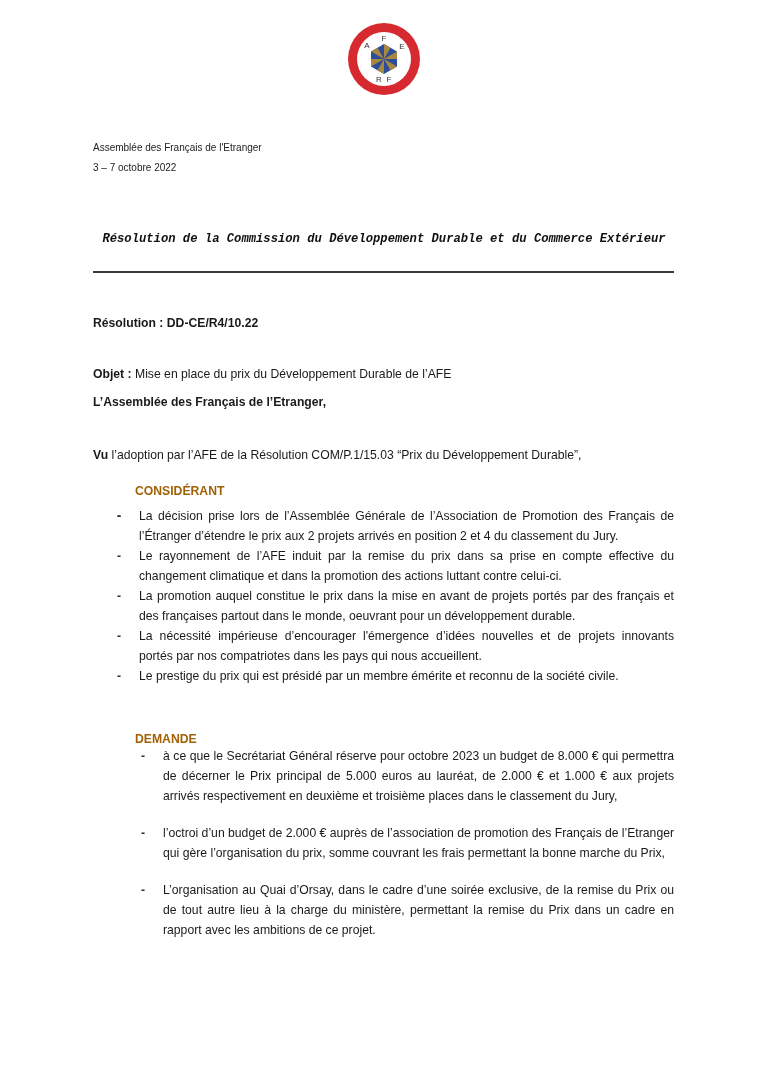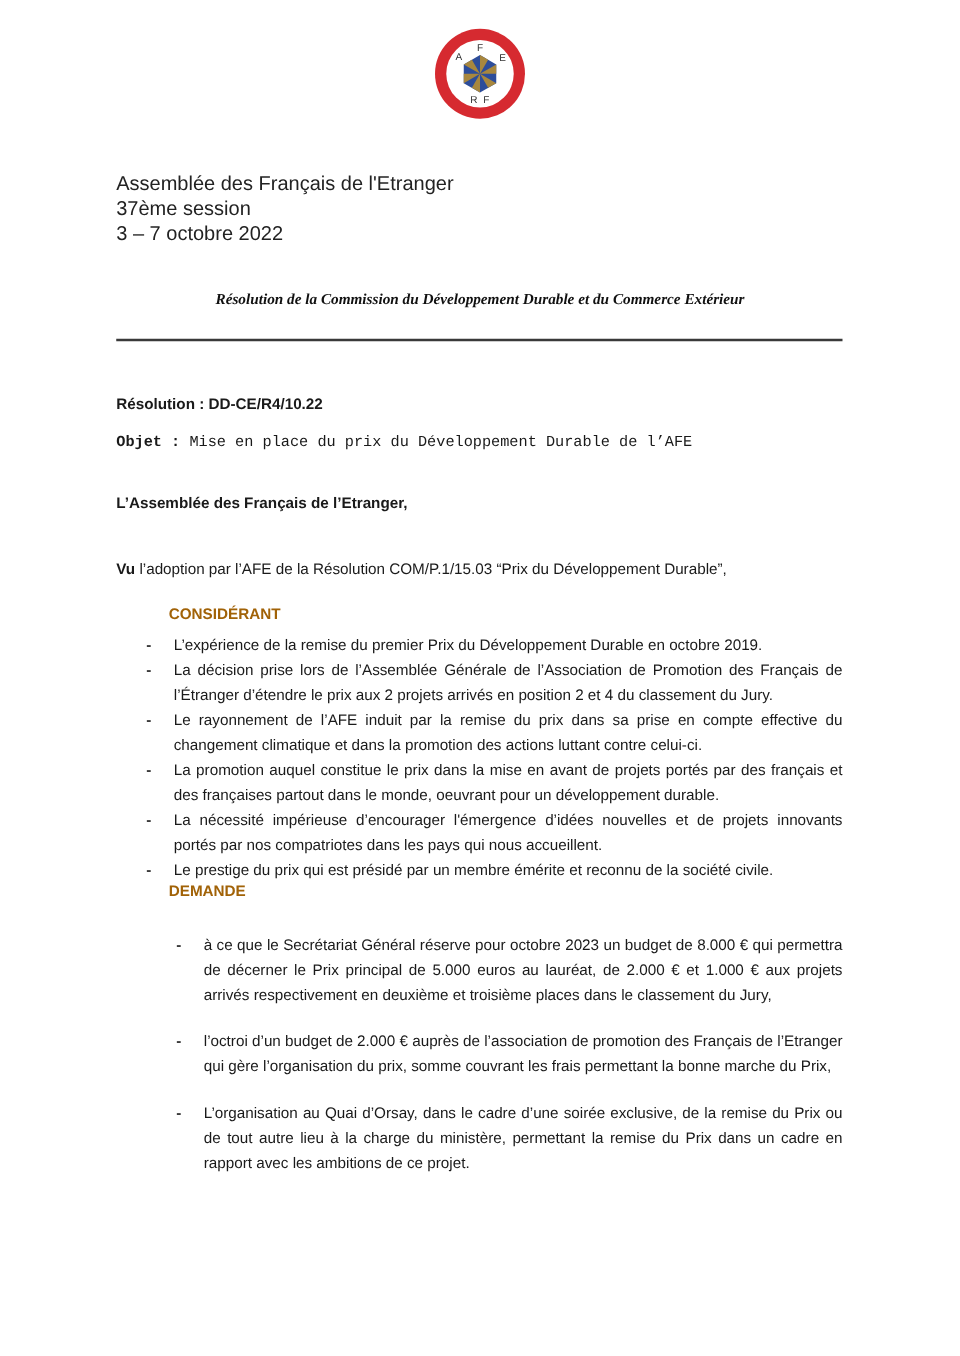--- a/index.html
+++ b/index.html
@@ -1,19 +1,19 @@
 <!DOCTYPE html>
 <html><head>
 <meta charset="utf-8">
 <style>
   html, body { margin: 0; padding: 0; background: #ffffff; }
   body { width: 768px; height: 1085px; position: relative; overflow: hidden; color: #1a1a1a; }
   .logo { position: absolute; left: 345px; top: 20px; width: 78px; height: 78px; }
-  .header { position: absolute; left: 93px; top: 138px; font-family: "Liberation Sans", sans-serif; font-size: 16px; line-height: 20px; color: #222; }
-  .commission-title { position: absolute; left: 93px; width: 582px; top: 232px; text-align: center; font-family: Liberation Serif, serif; font-size: 12.2px; font-weight: bold; font-style: italic; color: #111; }
+  .header { position: absolute; left: 93px; top: 138px; font-family: "Liberation Sans", sans-serif; font-size: 10px; line-height: 20px; color: #222; }
+  .commission-title { position: absolute; left: 93px; width: 582px; top: 232px; text-align: center; font-family: Liberation Mono, monospace; font-size: 12.2px; font-weight: bold; font-style: italic; color: #111; }
   .rule { position: absolute; left: 93px; width: 581px; top: 271px; height: 2px; background: #3a3a3a; }
   .body-text { font-family: "Liberation Sans", sans-serif; font-size: 12.2px; color: #1a1a1a; }
   .line { position: absolute; left: 93px; }
   b { font-weight: bold; }
   .section-title { position: absolute; left: 93px; font-family: "Liberation Sans", sans-serif; font-size: 12.2px; font-weight: bold; color: #a16207; margin-left: 42px; }
   ul.bullets { position: absolute; list-style: none; margin: 0; padding: 0; }
   ul.bullets li { position: relative; font-family: "Liberation Sans", sans-serif; font-size: 12.2px; line-height: 20px; text-align: justify; color: #1a1a1a; }
   ul.bullets li .dash { position: absolute; font-weight: bold; color: #333; }
   .consid { left: 139px; top: 506px; width: 535px; }
   .consid li .dash { left: -22px; }
@@ -40,51 +40,50 @@
     <text x="39" y="21" font-size="8" text-anchor="middle" fill="#333" font-family="Liberation Sans, sans-serif">F</text>
     <text x="22" y="28" font-size="8" text-anchor="middle" fill="#333" font-family="Liberation Sans, sans-serif">A</text>
     <text x="57" y="29" font-size="8" text-anchor="middle" fill="#333" font-family="Liberation Sans, sans-serif">E</text>
     <text x="34" y="62" font-size="8" text-anchor="middle" fill="#333" font-family="Liberation Sans, sans-serif">R</text>
     <text x="44" y="62" font-size="8" text-anchor="middle" fill="#333" font-family="Liberation Sans, sans-serif">F</text>
   </svg>
 </div>
 
 <div class="header">
   <div>Assemblée des Français de l'Etranger</div>
-  <div>37ème session</div>
   <div>3 – 7 octobre 2022</div>
 </div>
 
 <div class="commission-title">Résolution de la Commission du Développement Durable et du Commerce Extérieur</div>
 <div class="rule"></div>
 
 <div class="line body-text" style="top:316px;">
   <b>Résolution : DD-CE/R4/10.22</b>
 </div>
 
-<div class="line body-text" style="top:347px;font-family:Liberation Mono, monospace;">
+<div class="line body-text" style="top:367px;">
   <b>Objet :</b><span> Mise en place du prix du Développement Durable de l’AFE</span>
 </div>
 
 <div class="line body-text" style="top:395px;">
   <b>L’Assemblée des Français de l’Etranger,</b>
 </div>
 
 <div class="line body-text" style="top:448px;">
   <b>Vu</b><span> l’adoption par l’AFE de la Résolution COM/P.1/15.03 “Prix du Développement Durable”,</span>
 </div>
 
 <div class="section-title" style="top:484px;">CONSIDÉRANT</div>
 <ul class="bullets consid">
-  <li><span class="dash">-</span><span>L’expérience de la remise du premier Prix du Développement Durable en octobre 2019.</span></li>
+  <li><span class="dash">-</span></li>
   <li><span class="dash">-</span><span>La décision prise lors de l’Assemblée Générale de l’Association de Promotion des Français de l’Étranger d’étendre le prix aux 2 projets arrivés en position 2 et 4 du classement du Jury.</span></li>
   <li><span class="dash">-</span><span>Le rayonnement de l’AFE induit par la remise du prix dans sa prise en compte effective du changement climatique et dans la promotion des actions luttant contre celui-ci.</span></li>
   <li><span class="dash">-</span><span>La promotion auquel constitue le prix dans la mise en avant de projets portés par des français et des françaises partout dans le monde, oeuvrant pour un développement durable.</span></li>
   <li><span class="dash">-</span><span>La nécessité impérieuse d’encourager l'émergence d’idées nouvelles et de projets innovants portés par nos compatriotes dans les pays qui nous accueillent.</span></li>
   <li><span class="dash">-</span><span>Le prestige du prix qui est présidé par un membre émérite et reconnu de la société civile.</span></li>
 </ul>
 
-<div class="section-title" style="top:706px;">DEMANDE</div>
+<div class="section-title" style="top:732px;">DEMANDE</div>
 <ul class="bullets demande">
   <li><span class="dash">-</span><span>à ce que le Secrétariat Général réserve pour octobre 2023 un budget de 8.000 € qui permettra de décerner le Prix principal de 5.000 euros au lauréat, de 2.000 € et 1.000 € aux projets arrivés respectivement en deuxième et troisième places dans le classement du Jury,</span></li>
   <li><span class="dash">-</span><span>l’octroi d’un budget de 2.000 € auprès de l’association de promotion des Français de l’Etranger qui gère l’organisation du prix, somme couvrant les frais permettant la bonne marche du Prix,</span></li>
   <li><span class="dash">-</span><span>L’organisation au Quai d’Orsay, dans le cadre d’une soirée exclusive, de la remise du Prix ou de tout autre lieu à la charge du ministère, permettant la remise du Prix dans un cadre en rapport avec les ambitions de ce projet.</span></li>
 </ul>
 
 </body></html>

